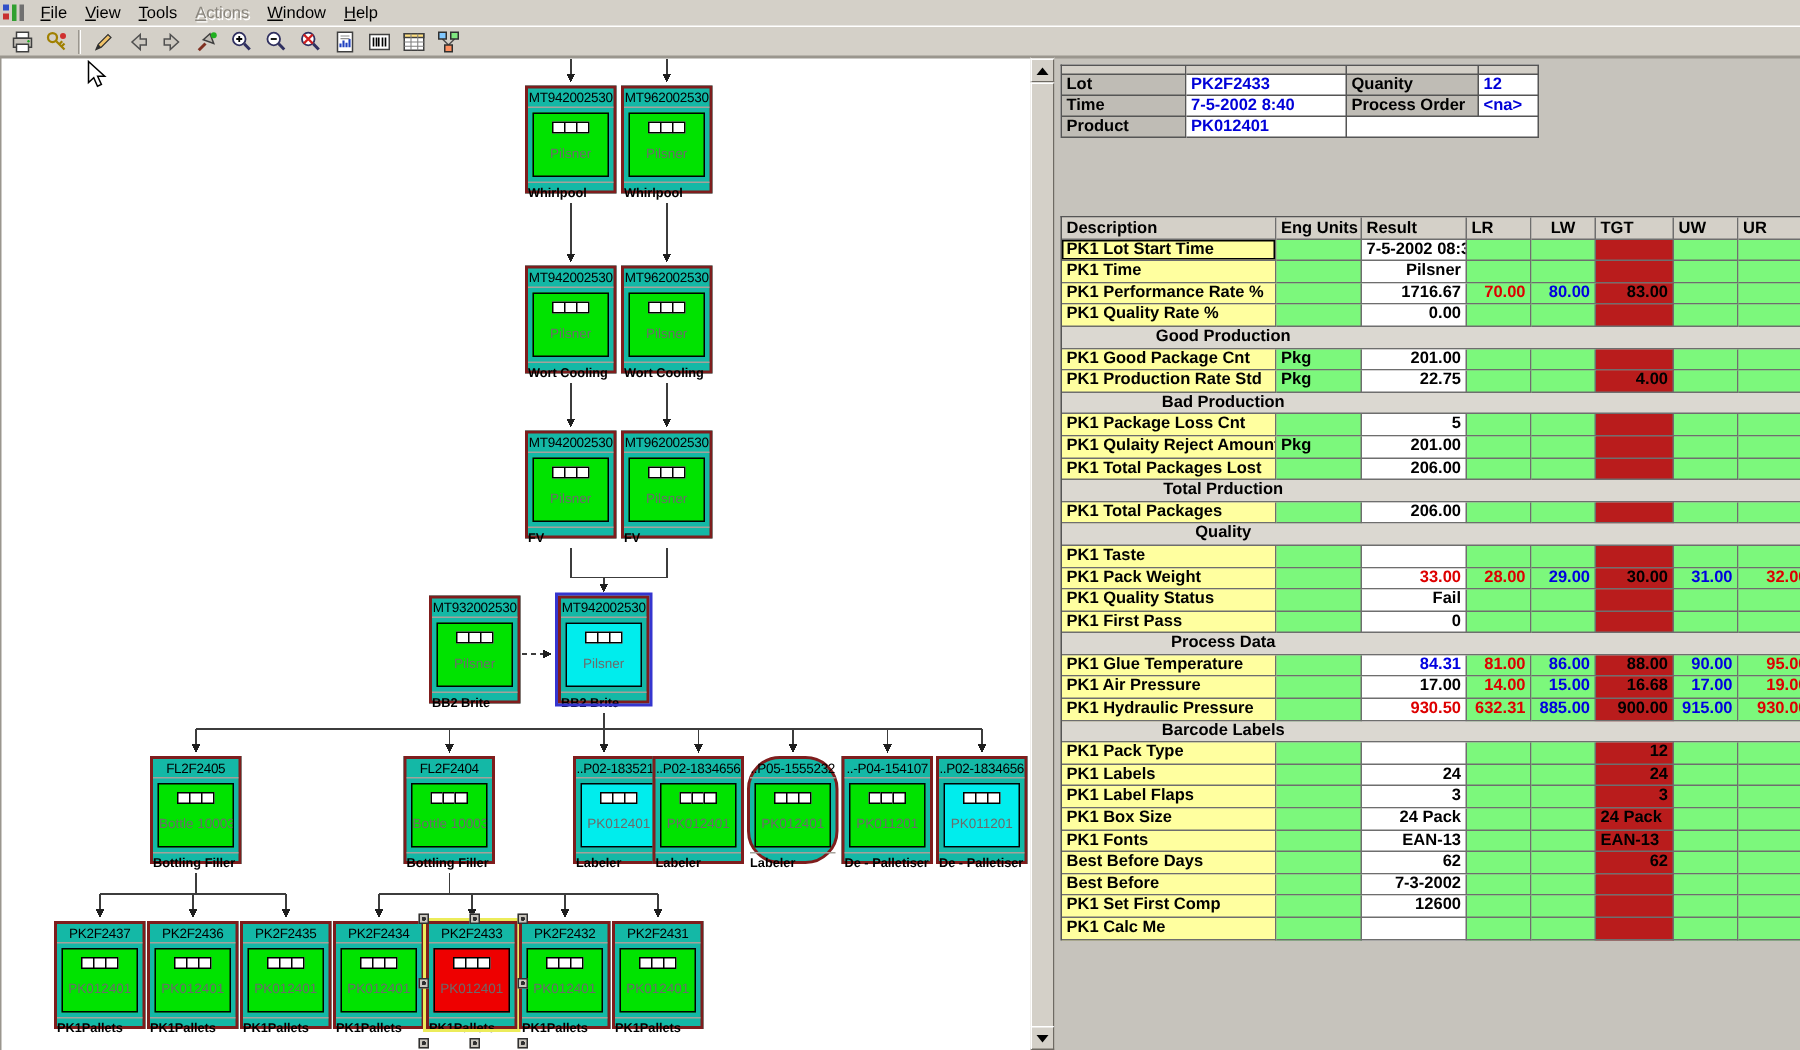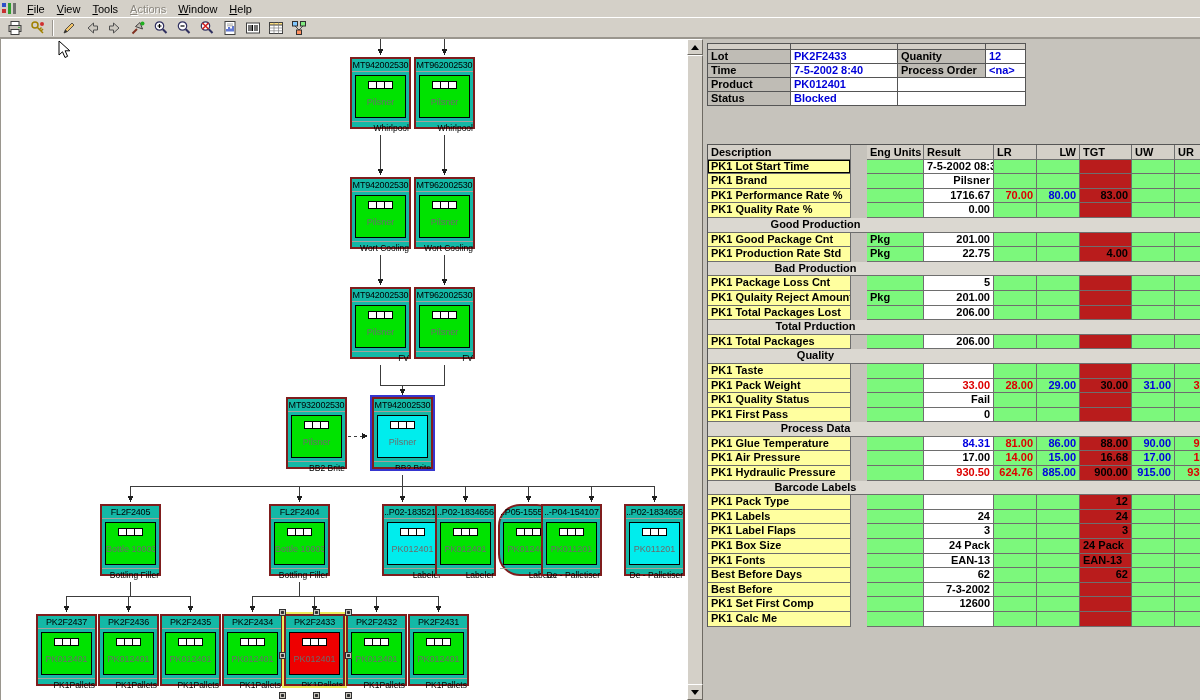--- a/index.html
+++ b/index.html
@@ -32,22 +32,22 @@
   .node { position:absolute; width:61px; height:72px; background:#14b8a6;
     border:2px solid #7f1d1d; font-size:9px; }
   .nt { height:13px; line-height:12px; text-align:center; color:#000;
     border-bottom:1px solid #a5a19a; overflow:hidden; white-space:nowrap; letter-spacing:-0.2px; }
   .nbwrap { height:49px; padding:3px; }
   .nbody { height:100%; border:1px solid #000; position:relative; }
   .sq { position:absolute; top:5px; left:50%; transform:translateX(-50%); display:flex; }
   .sq span { width:9px; height:8px; background:#fff; border:1px solid #000; margin-left:-1px; }
   .nprod { position:absolute; top:21px; left:0; right:0; text-align:center;
     color:#6b6b6b; white-space:nowrap; overflow:hidden; }
-  .nf { height:13px; line-height:12px; text-align:right; color:#000;
-    border-top:1px solid #a5a19a; overflow:hidden; white-space:nowrap; font-size:8.5px; }
+  .nf { height:13px; line-height:12px; text-align:left; color:#000;
+    border-top:1px solid #a5a19a; overflow:hidden; white-space:nowrap; font-size:8.5px;font-weight:bold; }
   .node.sel-blue { outline:2px solid #3535cf; }
   .node.sel-yellow { outline:2px solid #ecec5a; }
   .handle { position:absolute; width:7px; height:7px; background:#cac6be;
     border:1px solid #303030; z-index:5;
     background-image:radial-gradient(circle at 50% 50%, #303030 0 1.4px, transparent 1.5px); }
   
   #vscroll { position:absolute; left:687px; top:38px; width:16px; height:662px;
     background:#efede8; border-top:1px solid #9a968e; }
   .sbtn { position:absolute; left:0; width:16px; height:16px; background:#d4d0c8;
     border:1px solid; border-color:#fff #6e6a63 #6e6a63 #fff;
@@ -71,21 +71,21 @@
   .ilabel { background:#bfbcb5; color:#000; }
   .ivalue { background:#fff; color:#0000d8; }
   
   #resultstable { position:absolute; left:4px; top:105px; border-left:1px solid #555;
     border-top:1px solid #555; background:#c6c3bc; }
   .trow { display:flex; height:14.6px; }
   .tcell { height:14.6px; line-height:13.6px; padding:0 3px; white-space:nowrap;
     overflow:hidden; border-right:1px solid #6e6e6e; border-bottom:1px solid #6e6e6e; }
   .th { background:#d4d0c8; color:#000; text-align:left; height:15px; line-height:14px; }
   .c-desc { width:143px; background:#ffff9f; }
-  .c-eng  { width:57px;  background:#7cf87c;margin-left:16px; }
+  .c-eng  { width:57px;  background:#7cf87c; }
   .c-res  { width:70px;  background:#fff; text-align:right; }
   .c-lr, .c-lw, .c-uw { width:43px; background:#7cf87c; text-align:right; }
   .c-tgt  { width:52px; background:#b91c1c; text-align:right; }
   .c-ur   { width:50px; background:#7cf87c; text-align:right; }
   .col-red { color:#dd0000; } .col-blue { color:#0000e0; } .col-black { color:#000; }
   .focus { box-shadow:inset 0 0 0 1px #000; }
   .section { width:501px; background:#dbd8d1; border-right:1px solid #6e6e6e;
     border-bottom:1px solid #6e6e6e; height:14.6px; line-height:13.6px; }
   .section span { display:inline-block; width:215px; text-align:center; }
   .alignleft { text-align:left !important; }
@@ -410,21 +410,21 @@
             <div class="sq">
               <span></span>
               <span></span>
               <span></span>
             </div>
             <div class="nprod">PK012401</div>
           </div>
         </div>
         <div class="nf">Labeler</div>
       </div>
-      <div class="node" style="left: 540px; top: 465px;">
+      <div class="node" style="left: 560px; top: 465px;">
         <div class="nt">..-P04-154107</div>
         <div class="nbwrap">
           <div class="nbody" style="background: rgb(0, 227, 0);">
             <div class="sq">
               <span></span>
               <span></span>
               <span></span>
             </div>
             <div class="nprod">PK011201</div>
           </div>
@@ -582,49 +582,44 @@
         <div class="icell ilabel" style="width: 83px;">Time</div>
         <div class="icell ivalue" style="width: 107px;">7-5-2002 8:40</div>
         <div class="icell ilabel" style="width: 88px;">Process Order</div>
         <div class="icell ivalue" style="width: 40px;">&lt;na&gt;</div>
       </div>
       <div class="irow">
         <div class="icell ilabel" style="width: 83px;">Product</div>
         <div class="icell ivalue" style="width: 107px;">PK012401</div>
         <div class="icell ivalue" style="width: 128px;"></div>
       </div>
-      <div class="irow">
-        <div class="icell ilabel" style="width: 83px;">Status</div>
-        <div class="icell ivalue" style="width: 107px;">Blocked</div>
-        <div class="icell ivalue" style="width: 128px;"></div>
-      </div>
     </div>
   <div id="resultstable">
       <div class="trow">
         <div class="tcell th c-desc" style="text-align: left; background: rgb(212, 208, 200);">Description</div>
         <div class="tcell th c-eng" style="text-align: left; background: rgb(212, 208, 200);">Eng Units</div>
         <div class="tcell th c-res" style="text-align: left; background: rgb(212, 208, 200);">Result</div>
         <div class="tcell th c-lr" style="text-align: left; background: rgb(212, 208, 200);">LR</div>
-        <div class="tcell th c-lw" style="text-align: right; background: rgb(212, 208, 200);">LW</div>
+        <div class="tcell th c-lw" style="text-align: center; background: rgb(212, 208, 200);">LW</div>
         <div class="tcell th c-tgt" style="text-align: left; background: rgb(212, 208, 200);">TGT</div>
         <div class="tcell th c-uw" style="text-align: left; background: rgb(212, 208, 200);">UW</div>
         <div class="tcell th c-ur" style="text-align: left; background: rgb(212, 208, 200);">UR</div>
       </div>
       <div class="trow">
         <div class="tcell c-desc col-black focus">PK1 Lot Start Time</div>
         <div class="tcell c-eng col-black"></div>
         <div class="tcell c-res col-black">7-5-2002 08:37:26</div>
         <div class="tcell c-lr col-red"></div>
         <div class="tcell c-lw col-blue"></div>
         <div class="tcell c-tgt col-black"></div>
         <div class="tcell c-uw col-blue"></div>
         <div class="tcell c-ur col-red"></div>
       </div>
       <div class="trow">
-        <div class="tcell c-desc col-black">PK1 Brand</div>
+        <div class="tcell c-desc col-black">PK1 Time</div>
         <div class="tcell c-eng col-black"></div>
         <div class="tcell c-res col-black">Pilsner</div>
         <div class="tcell c-lr col-red"></div>
         <div class="tcell c-lw col-blue"></div>
         <div class="tcell c-tgt col-black"></div>
         <div class="tcell c-uw col-blue"></div>
         <div class="tcell c-ur col-red"></div>
       </div>
       <div class="trow">
         <div class="tcell c-desc col-black">PK1 Performance Rate %</div>
@@ -778,21 +773,21 @@
         <div class="tcell c-lr col-red">14.00</div>
         <div class="tcell c-lw col-blue">15.00</div>
         <div class="tcell c-tgt col-black">16.68</div>
         <div class="tcell c-uw col-blue">17.00</div>
         <div class="tcell c-ur col-red">19.00</div>
       </div>
       <div class="trow">
         <div class="tcell c-desc col-black">PK1 Hydraulic Pressure</div>
         <div class="tcell c-eng col-black"></div>
         <div class="tcell c-res col-red">930.50</div>
-        <div class="tcell c-lr col-red">624.76</div>
+        <div class="tcell c-lr col-red">632.31</div>
         <div class="tcell c-lw col-blue">885.00</div>
         <div class="tcell c-tgt col-black">900.00</div>
         <div class="tcell c-uw col-blue">915.00</div>
         <div class="tcell c-ur col-red">930.00</div>
       </div>
       <div class="trow">
         <div class="section"><span>Barcode Labels</span></div>
       </div>
       <div class="trow">
         <div class="tcell c-desc col-black">PK1 Pack Type</div>

